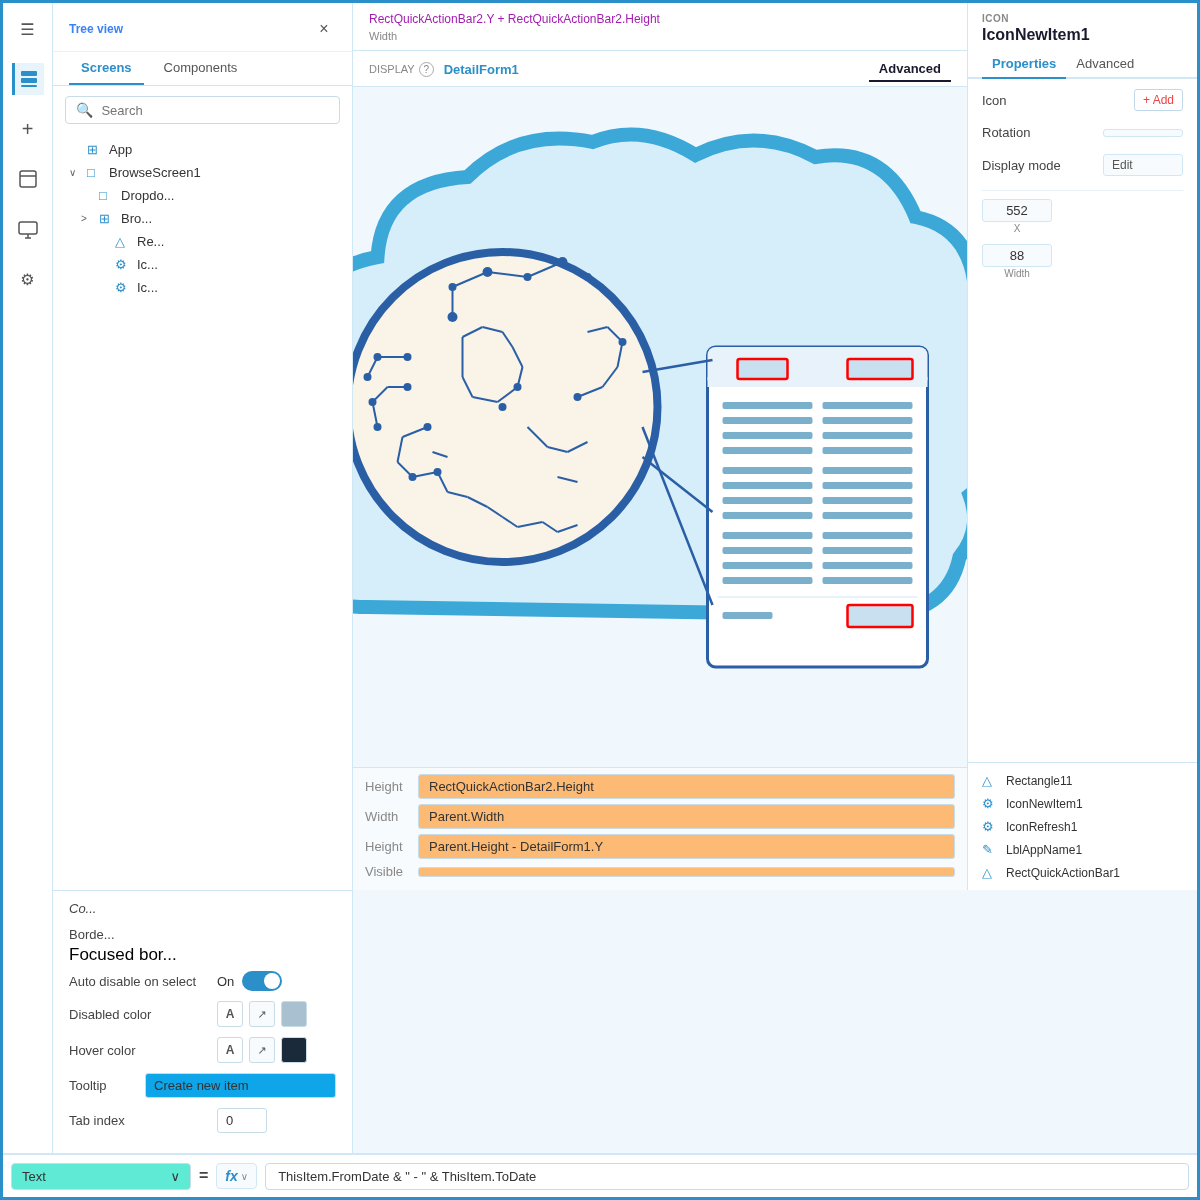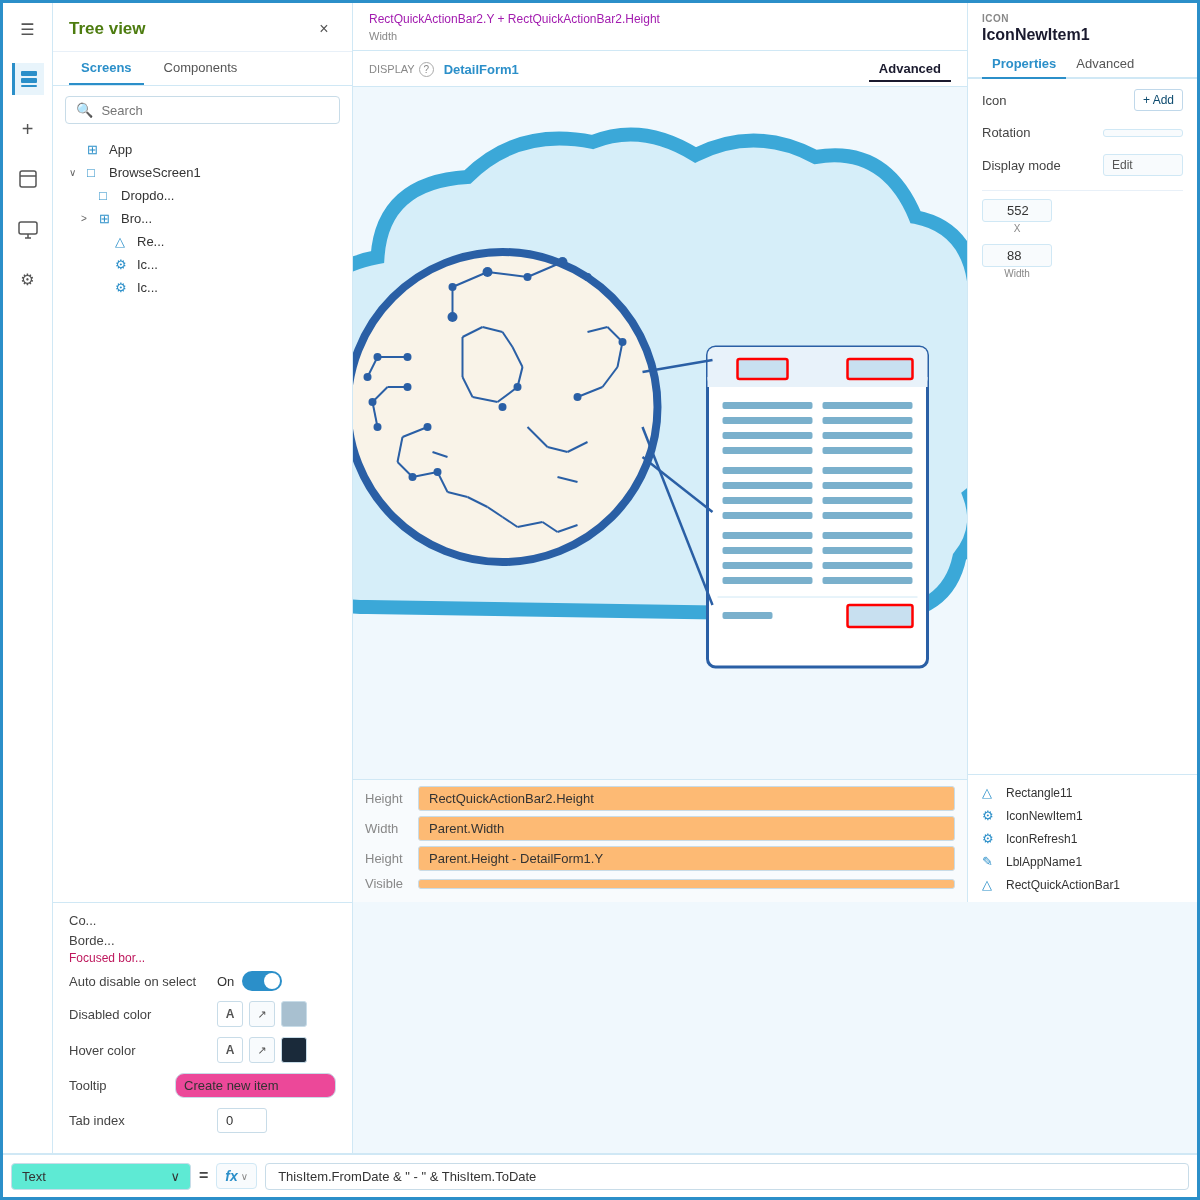--- a/index.html
+++ b/index.html
@@ -63,23 +63,23 @@
       overflow: hidden;
     }
     .tree-header {
       display: flex;
       align-items: center;
       justify-content: space-between;
       padding: 14px 16px 10px;
       border-bottom: 1px solid #e8f0f8;
     }
     .tree-title {
-      font-size: 17px;
+      font-size: 12px;
       font-weight: 600;
-      color: #4d7c0f;
+      color: #3b82f6;
     }
     .tree-close-btn {
       width: 24px;
       height: 24px;
       border: none;
       background: none;
       cursor: pointer;
       font-size: 16px;
       color: #555;
       display: flex;
@@ -264,39 +264,39 @@
       padding: 3px 8px;
       background: #f8fbfd;
       min-width: 80px;
       text-align: left;
     }
     .prop-add-btn {
       display: flex;
       align-items: center;
       gap: 3px;
       font-size: 12px;
-      color: #0c4a6e;
+      color: #ef4444;
       cursor: pointer;
       border: 1px solid #c0d8ea;
       border-radius: 3px;
       padding: 3px 8px;
       background: #fff;
     }
     .prop-separator { height: 1px; background: #e8f0f8; margin: 8px 0; }
 
     
     .numeric-box {
       border: 1px solid #d0e8f5;
       border-radius: 3px;
-      padding: 3px 24px;
+      padding: 3px 16px;
       font-size: 13px;
       color: #333;
       background: #f8fbfd;
       width: 70px;
-      text-align: left;
+      text-align: center;
     }
     .numeric-label-sm {
       font-size: 10px;
       color: #888;
       text-align: center;
       margin-top: 1px;
     }
     .numeric-group {
       display: flex;
       flex-direction: column;
@@ -443,26 +443,26 @@
       display: flex;
       align-items: center;
       justify-content: center;
       font-size: 11px;
       color: #555;
       cursor: pointer;
       background: #f8fbfd;
     }
     .tooltip-input {
       border: 1px solid #c8dce8;
-      border-radius: 9px;
+      border-radius: 3px;
       padding: 4px 8px;
       font-size: 13px;
       color: #333;
-      background: #ec4899;
-      width: 161px;
+      background: #0ea5e9;
+      width: 191px;
     }
     .tabindex-input {
       border: 1px solid #c8dce8;
       border-radius: 3px;
       padding: 4px 8px;
       font-size: 13px;
       color: #333;
       background: #fff;
       width: 50px;
     }
@@ -884,23 +884,23 @@
         <div class="component-item">
           <span class="component-item-icon">△</span>
           <span>RectQuickActionBar1</span>
         </div>
       </div>
     </div>
 
     <div class="col-tree-bottom left-props-panel">
 
       <div style="margin-bottom:6px;">
-        <div style="font-size:13px;color:#444;margin-bottom:5px;">Co...</div>
+        <div style="font-size:13px;color:#444;margin-bottom:11px;font-style:italic;">Co...</div>
         <div style="font-size:13px;color:#444;margin-bottom:3px;">Borde...</div>
-        <div style="font-size:12px;color:#be185d;margin-bottom:6px;">Focused bor...</div>
+        <div style="font-size:17px;color:#000000;margin-bottom:6px;">Focused bor...</div>
       </div>
 
       <div class="lprop-row">
         <span class="lprop-label">Auto disable on select</span>
         <span class="lprop-value">On</span>
         <div class="toggle-on"></div>
       </div>
 
       <div class="lprop-row">
         <span class="lprop-label">Disabled color</span>

